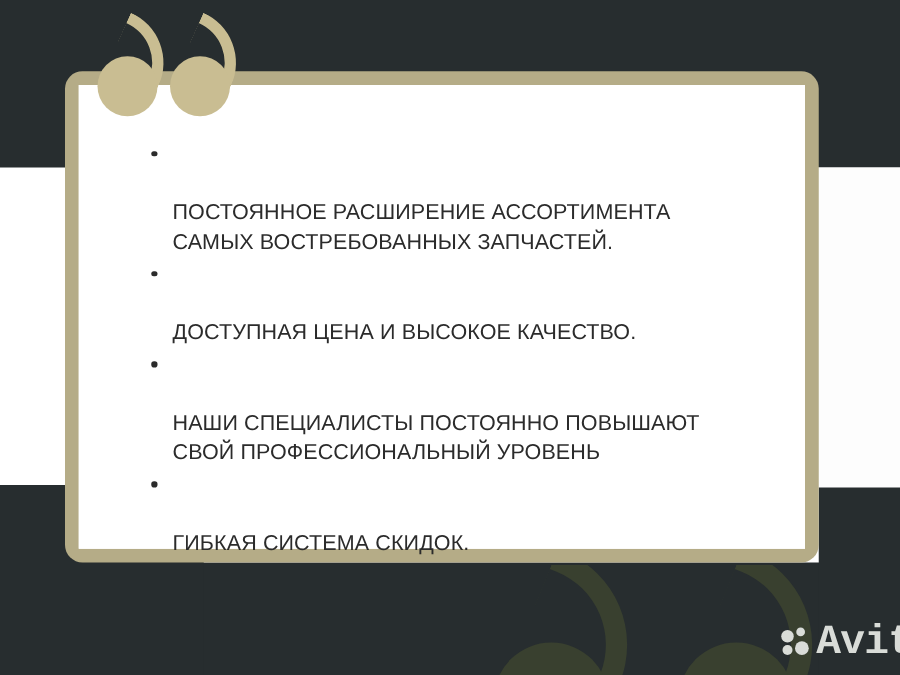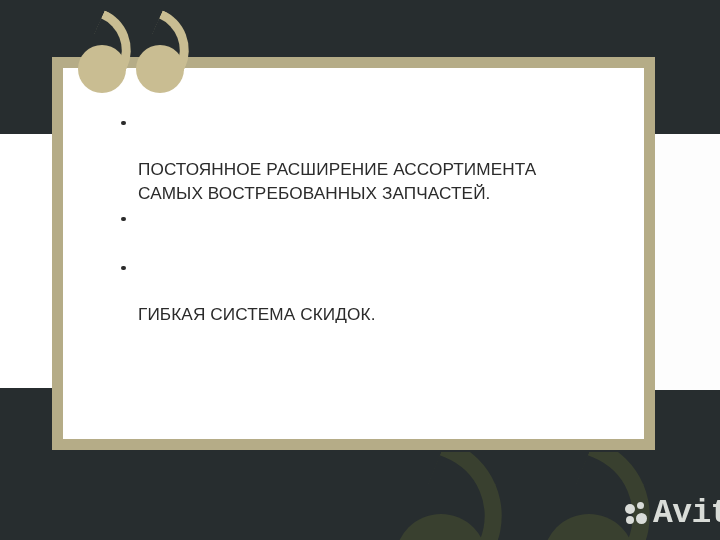--- a/index.html
+++ b/index.html
@@ -104,20 +104,21 @@
   
   .quote-card {
     position: absolute;
     left: 52px;
     top: 57px;
     width: 603px;
     height: 393px;
     background: #b5ac87;
     box-sizing: border-box;
     padding: 11px;
+    border-radius: 14px;
   }
   .quote-card-inner {
     width: 100%;
     height: 100%;
     background: #ffffff;
     box-sizing: border-box;
     border: 3px solid #ffffff;
     position: relative;
   }
 
@@ -251,20 +252,26 @@
     <div class="quote-card-inner">
 
       <ul class="benefits">
         <li class="benefit-item">
           <span class="bullet-dot"></span>
           <span>ПОСТОЯННОЕ РАСШИРЕНИЕ АССОРТИМЕНТА
 САМЫХ ВОСТРЕБОВАННЫХ ЗАПЧАСТЕЙ.</span>
         </li>
         <li class="benefit-item">
           <span class="bullet-dot"></span>
+          <span>ДОСТУПНАЯ ЦЕНА И ВЫСОКОЕ КАЧЕСТВО.</span>
+        </li>
+        <li class="benefit-item">
+          <span class="bullet-dot"></span>
+          <span>НАШИ СПЕЦИАЛИСТЫ ПОСТОЯННО ПОВЫШАЮТ
+СВОЙ ПРОФЕССИОНАЛЬНЫЙ УРОВЕНЬ</span>
         </li>
         <li class="benefit-item">
           <span class="bullet-dot"></span>
           <span>ГИБКАЯ СИСТЕМА СКИДОК.</span>
         </li>
 
       </ul>
 
     </div>
   </div>

